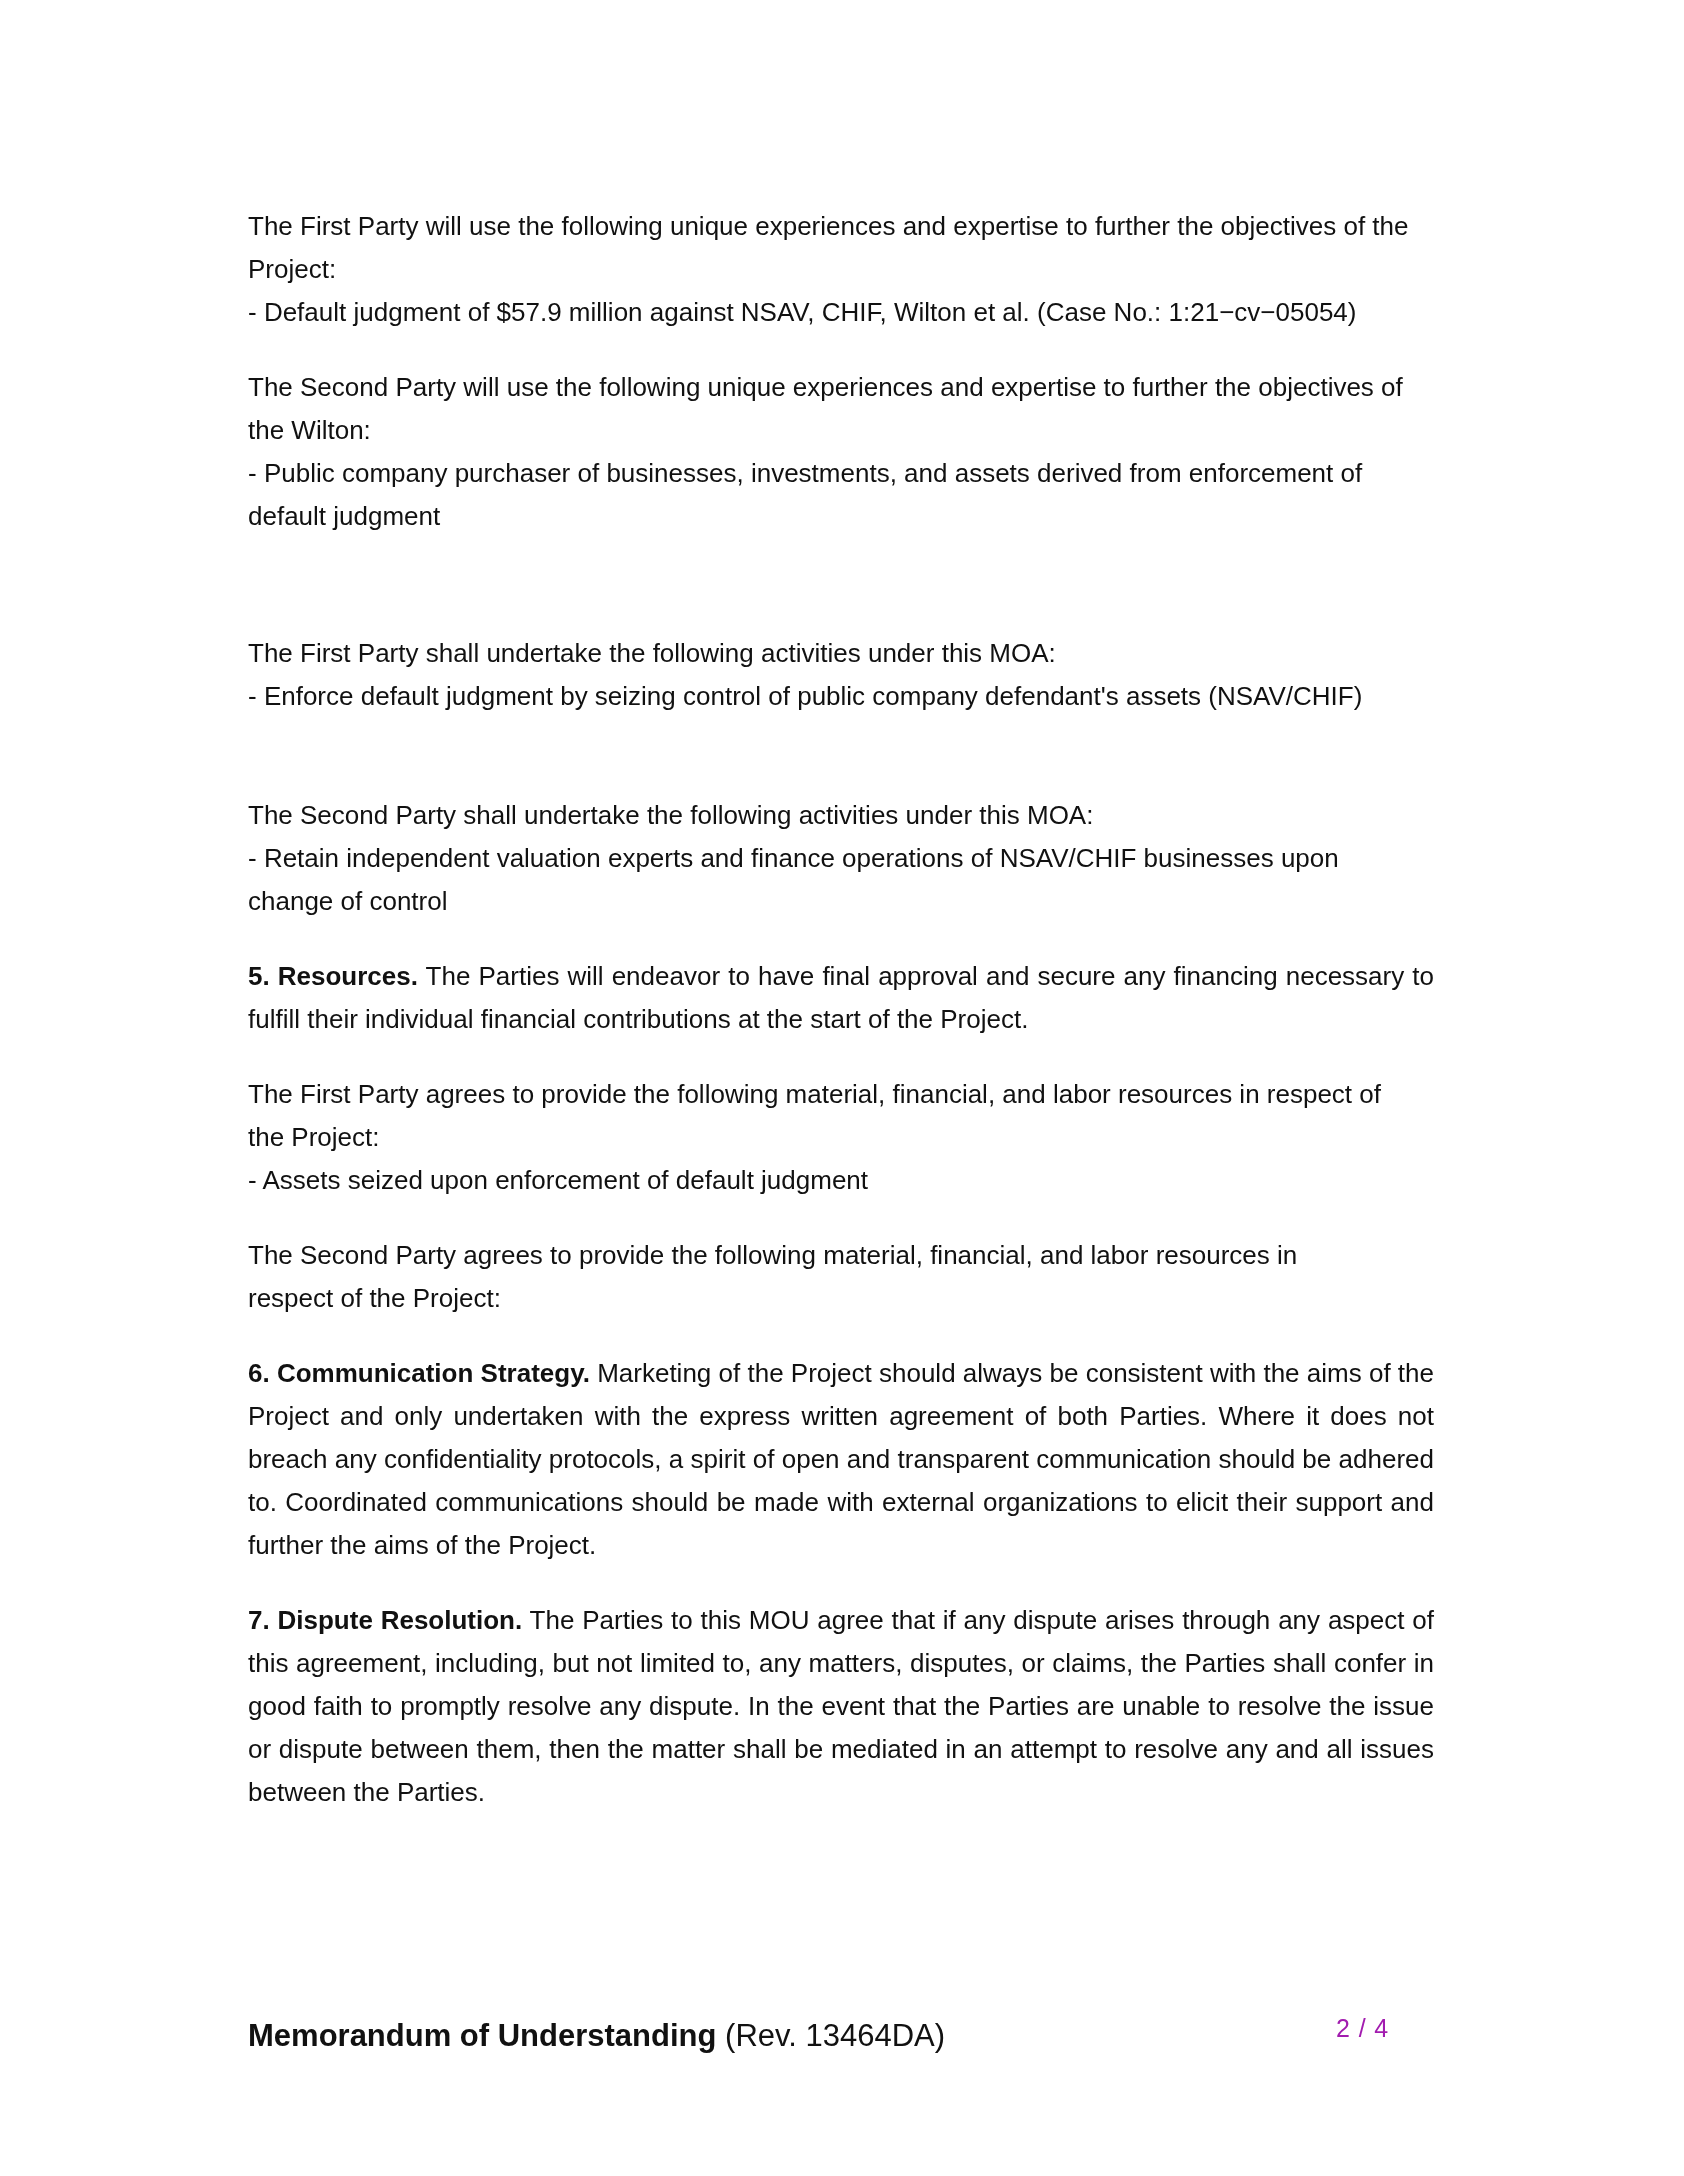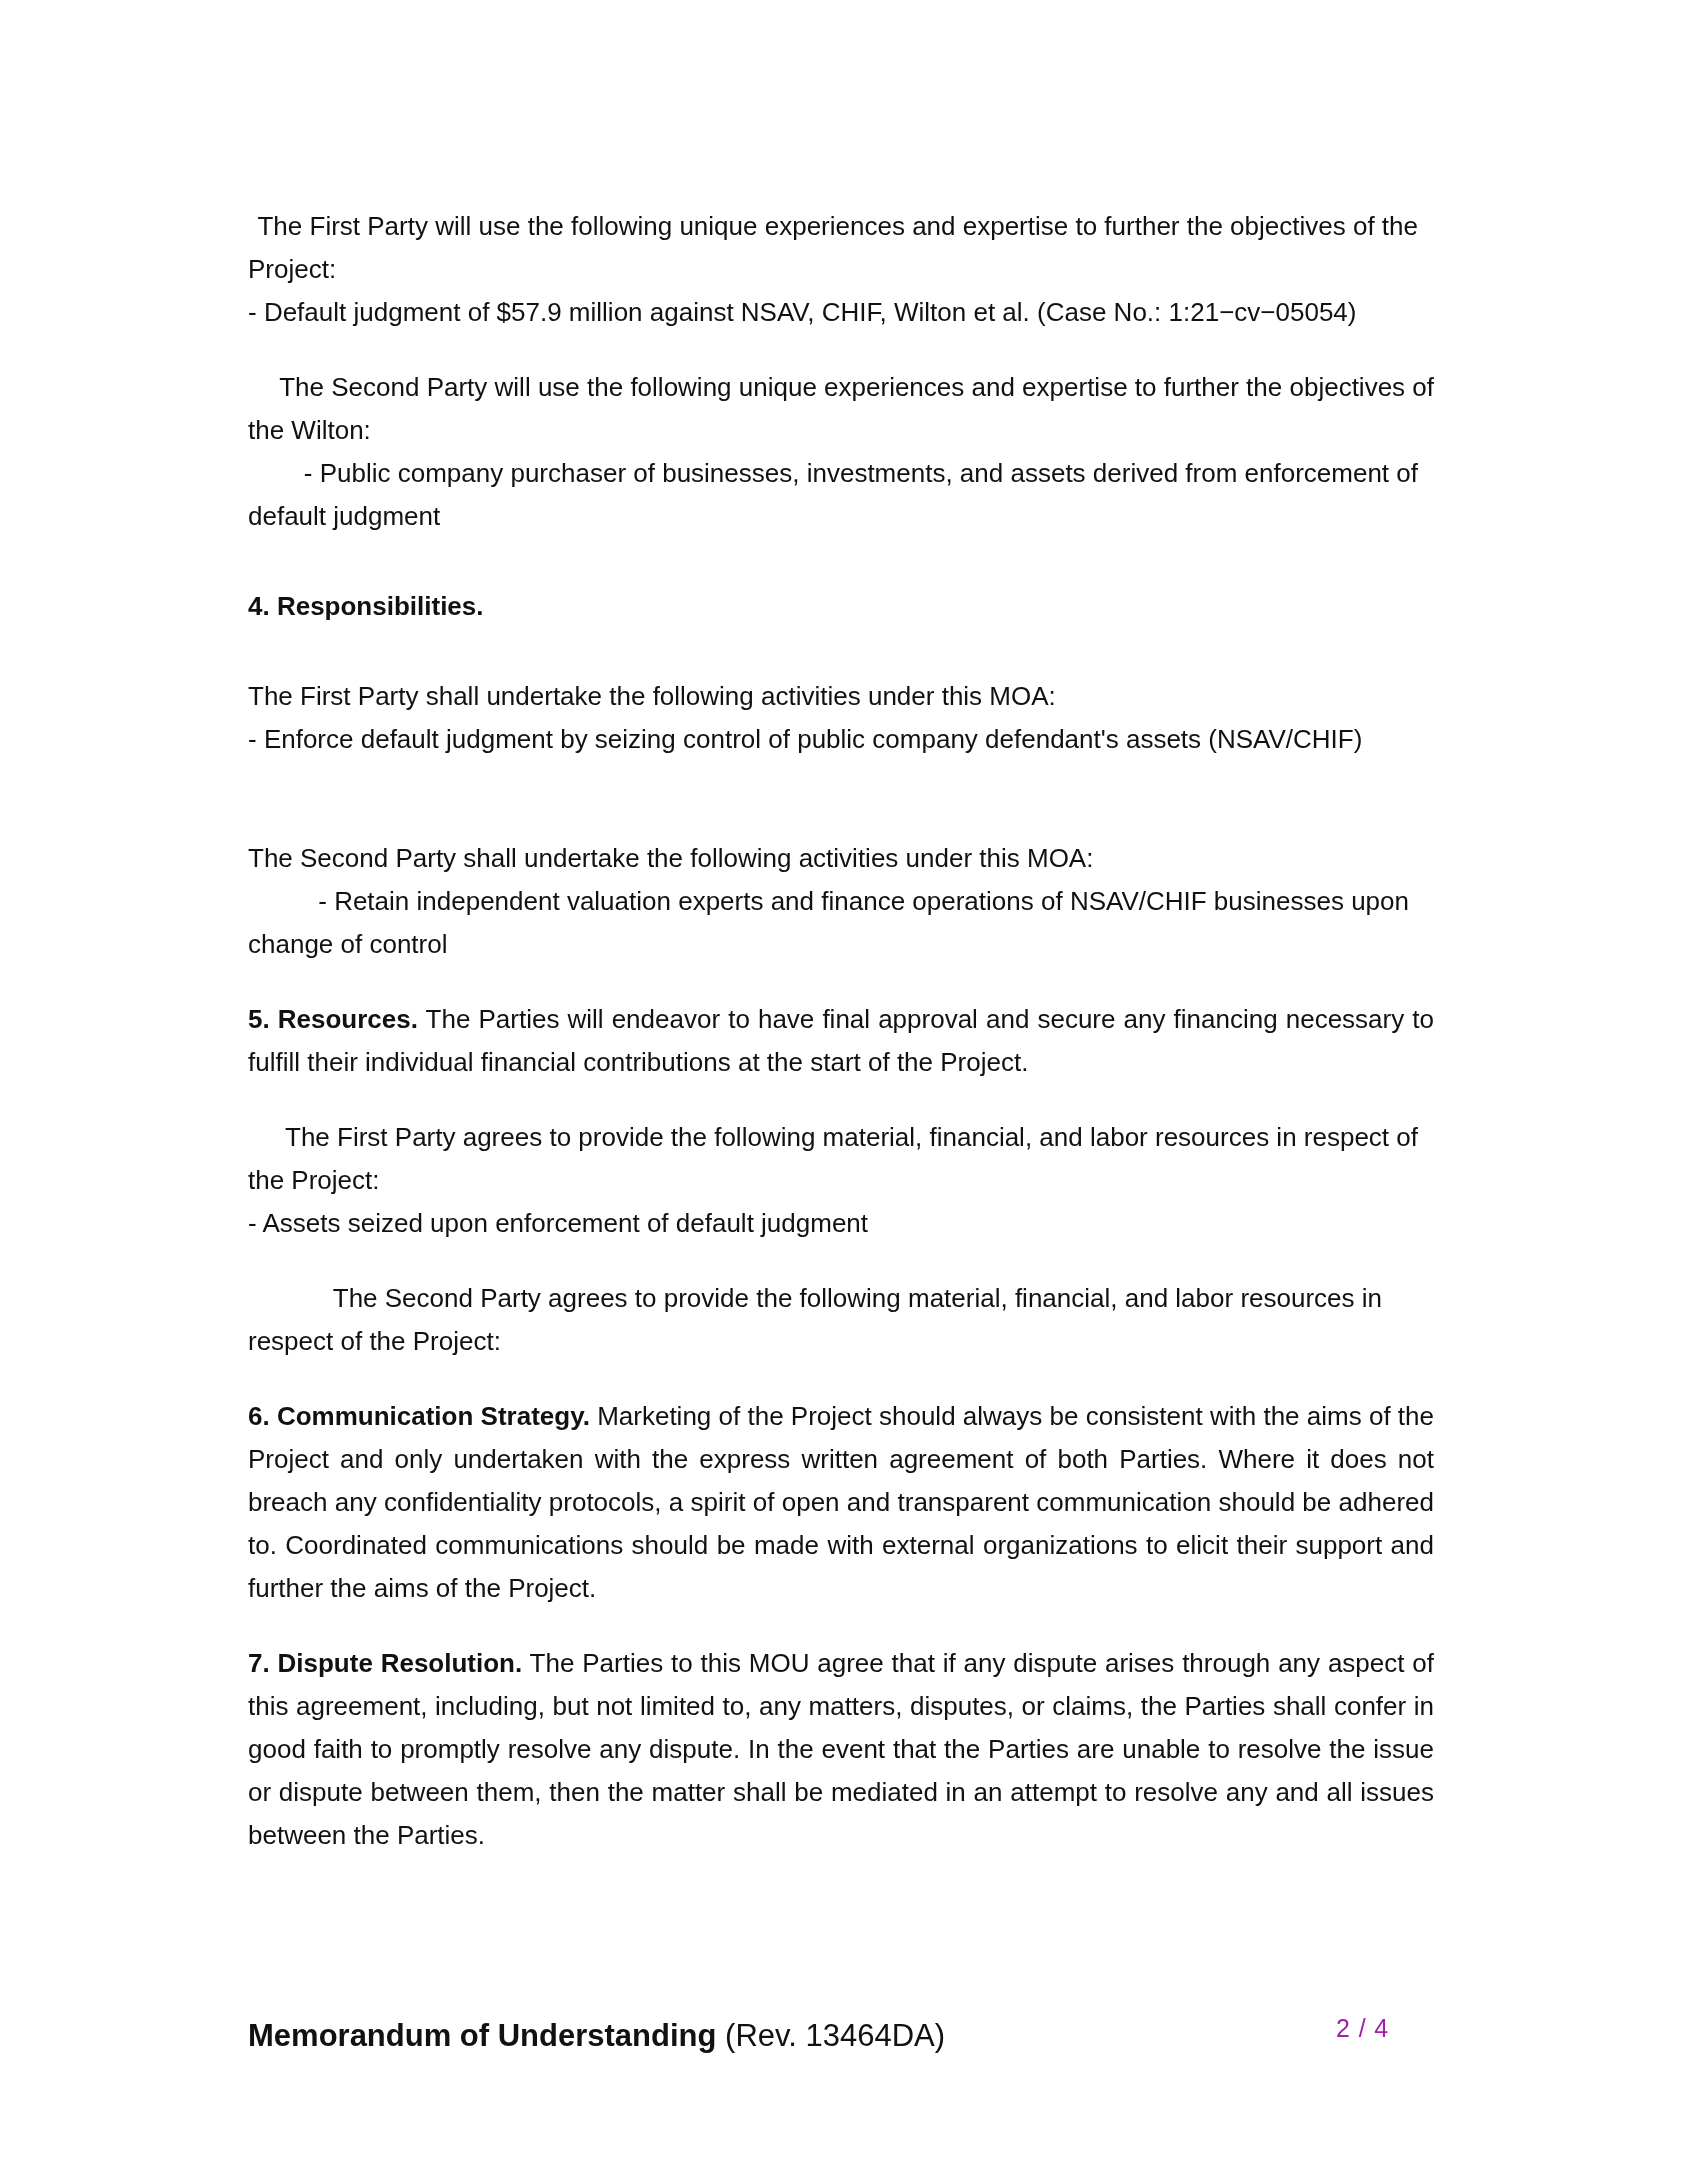--- a/index.html
+++ b/index.html
@@ -6,21 +6,21 @@
     body {
       width: 1685px; height: 2176px; position: relative; overflow: hidden;
       font-family: "Liberation Sans", sans-serif; color: #111111;
     }
     .page { position: absolute; left: 0; top: 0; width: 1685px; height: 2176px; background: #ffffff; }
     .content { position: absolute; left: 248px; top: 205px; width: 1186px; }
     .p {
       font-size: 26px; line-height: 43px; margin: 0;
       text-align: justify; text-align-last: left;
     }
-    .p.left { text-align: right; }
+    .p.left { text-align: left; }
     .bold { font-weight: bold; }
     .gap-sm { height: 32px; }
     .gap-md { height: 47px; }
     .gap-lg { height: 76px; }
     .footer-left {
       position: absolute; left: 248px; top: 2018px;
       font-size: 31px; color: #111111;
     }
     .page-num {
       position: absolute; left: 1336px; top: 2014px;
@@ -41,21 +41,20 @@
     <div class="gap-sm"></div>
 
     <div>
       <p class="p left">The Second Party will use the following unique experiences and expertise to further the objectives of the Wilton:</p>
       <p class="p left" style="width:1170px;">- Public company purchaser of businesses, investments, and assets derived from enforcement of default judgment</p>
     </div>
 
     <div class="gap-md"></div>
 
     <div>
-      <p class="p bold">4. Responsibilities.</p>
       <div class="gap-md"></div>
       <p class="p left">The First Party shall undertake the following activities under this MOA:</p>
       <p class="p left">- Enforce default judgment by seizing control of public company defendant's assets (NSAV/CHIF)</p>
       <div class="gap-lg"></div>
       <p class="p left">The Second Party shall undertake the following activities under this MOA:</p>
       <p class="p left" style="width:1161px;">- Retain independent valuation experts and finance operations of NSAV/CHIF businesses upon change of control</p>
     </div>
 
     <div class="gap-sm"></div>
 

